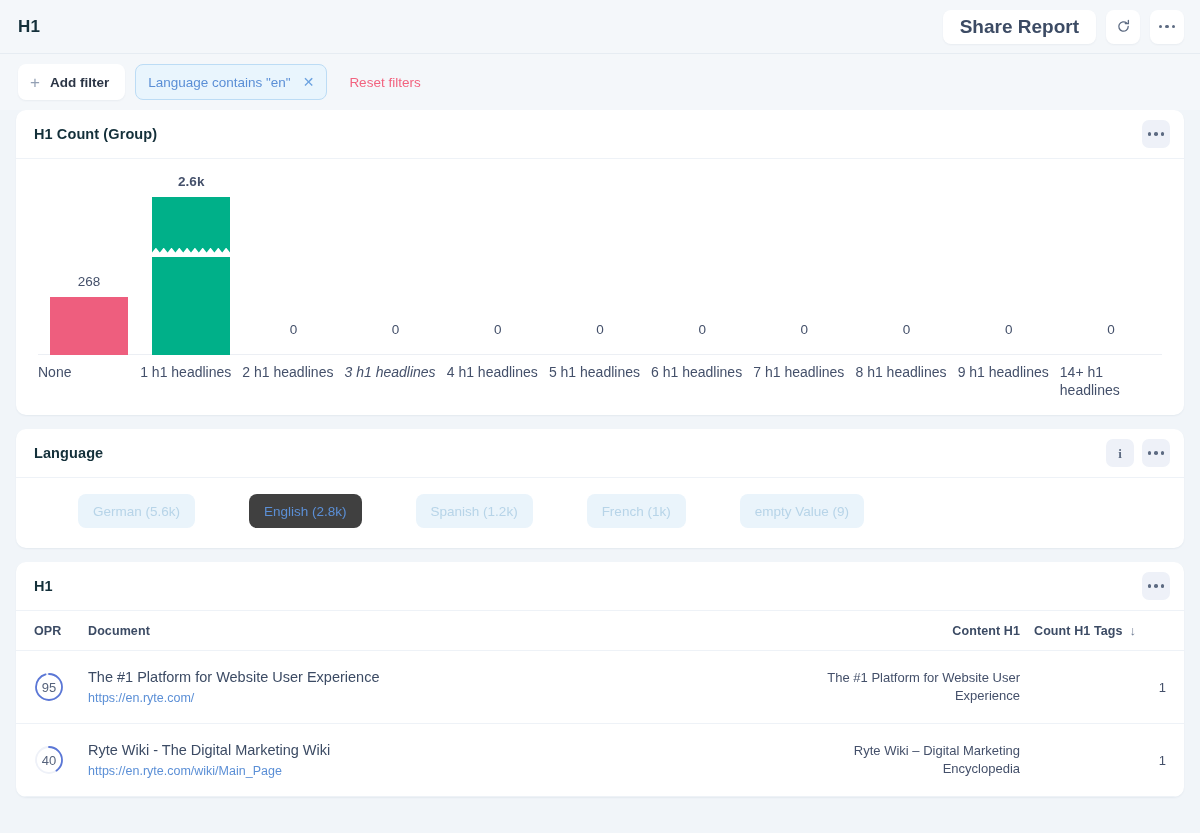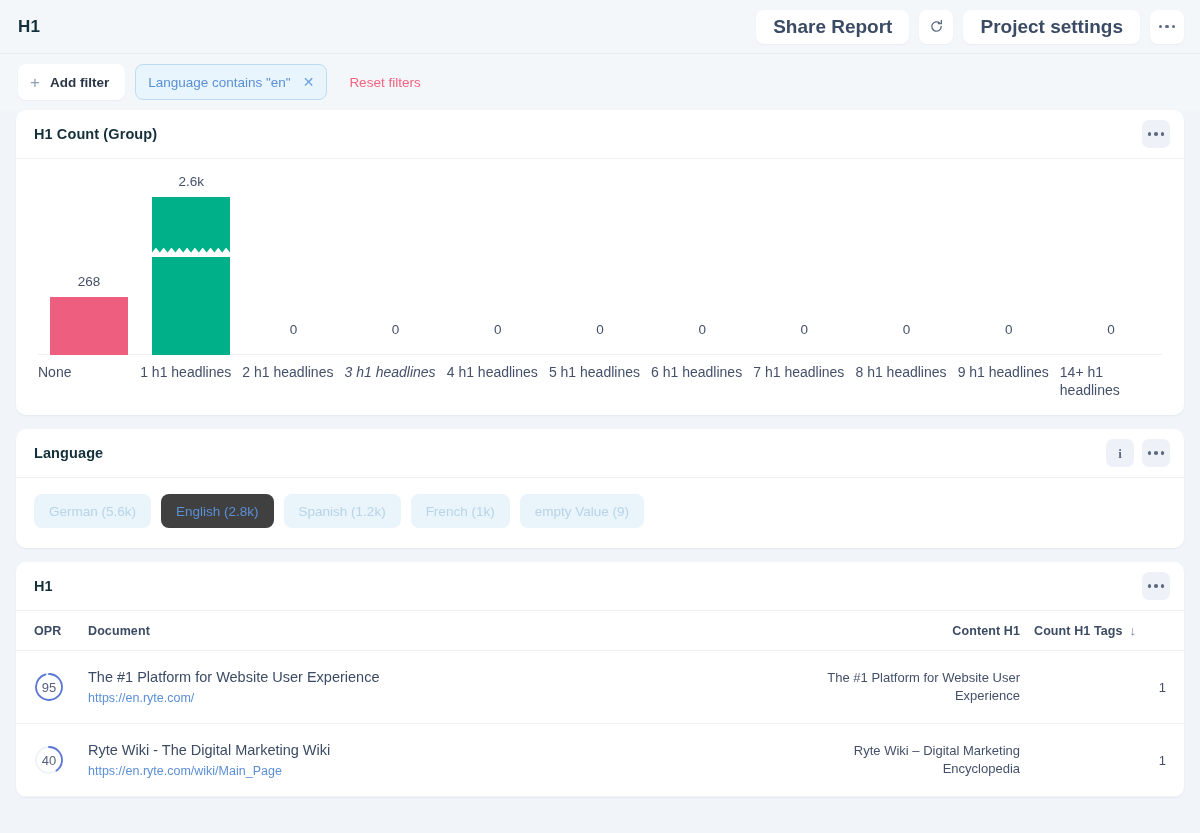--- a/index.html
+++ b/index.html
@@ -212,20 +212,21 @@
     height: 34px;
     border-radius: 8px;
     padding: 13px 15px;
     display: inline-flex;
     align-items: center;
     font-size: 13.5px;
     background: #eaf4fb;
     color: #b7d4e8;
     cursor: pointer;
     white-space: nowrap;
+    margin-left: 44px;
   }
   .lang-chip.active {
     background: #404040;
     color: #5b8fd6;
   }
 
   
   .table { width: 100%; border-collapse: collapse; table-layout: fixed; }
   .table thead th {
     font-size: 12.5px;
@@ -295,21 +296,20 @@
     <div class="topbar-actions">
       <button class="btn">Share Report</button>
       <button class="btn btn-icon">
         <span>
           <svg width="15" height="15" viewBox="0 0 16 16" fill="none" stroke="#5d6b82" stroke-width="1.4" stroke-linecap="round">
             <path d="M13 8a5 5 0 1 1-1.6-3.66"></path>
             <path d="M13.2 1.6V4.9H9.9"></path>
           </svg>
         </span>
       </button>
-      <button class="btn">Project settings</button>
       <button class="btn btn-icon">
         <span class="dots">
             <i></i>
             <i></i>
             <i></i>
           </span>
       </button>
     </div>
   </div>
 
@@ -337,21 +337,21 @@
           </span>
       </button>
     </div>
     <div class="chart-body">
       <div class="chart-plot" id="chart-plot">
         <div class="chart-baseline"></div>
       <div class="col" style="left: 0%; width: 9.09091%; height: 100%;">
             <div class="bar pink" style="height: 58px;"></div>
             <div class="bar-value" style="bottom: 66px;">268</div>
           </div>
-          <div class="col" style="left: 9.09091%; width: 9.09091%; height: 100%;">
+          <div class="col" style="left: 9.09091%; width: 9.09091%; height: 100%; font-weight: bold;">
             <div class="bar green" style="height: 158px;">
               <div class="zigzag" style="bottom: 98px;">
                 <svg viewBox="0 0 80 9" preserveAspectRatio="none">
                   <path d="M0 7 L4 2 L8 7 L12 2 L16 7 L20 2 L24 7 L28 2 L32 7 L36 2 L40 7 L44 2 L48 7 L52 2 L56 7 L60 2 L64 7 L68 2 L72 7 L76 2 L80 7 L80 9 L0 9 Z" fill="#ffffff"></path>
                   <path d="M0 7 L4 2 L8 7 L12 2 L16 7 L20 2 L24 7 L28 2 L32 7 L36 2 L40 7 L44 2 L48 7 L52 2 L56 7 L60 2 L64 7 L68 2 L72 7 L76 2 L80 7 " stroke="#ffffff" stroke-width="3" fill="none"></path>
                 </svg>
               </div>
             </div>
             <div class="bar-value" style="bottom: 166px;">2.6k</div>
           </div>

